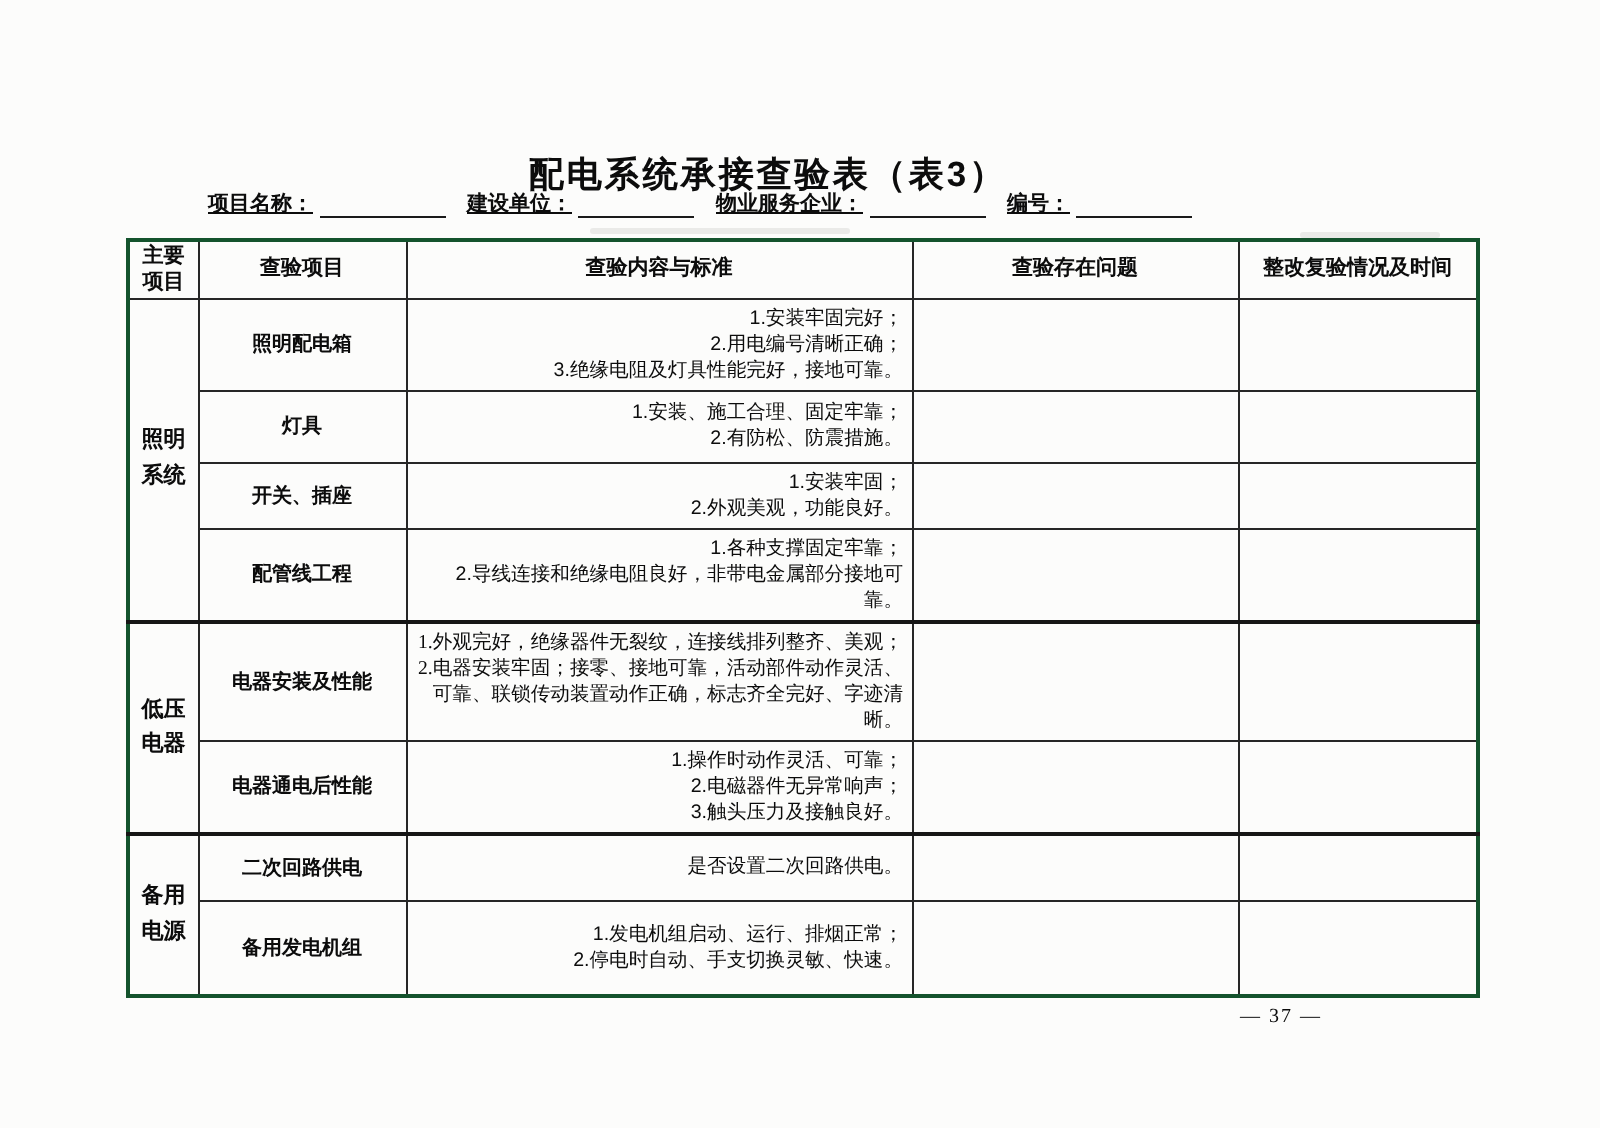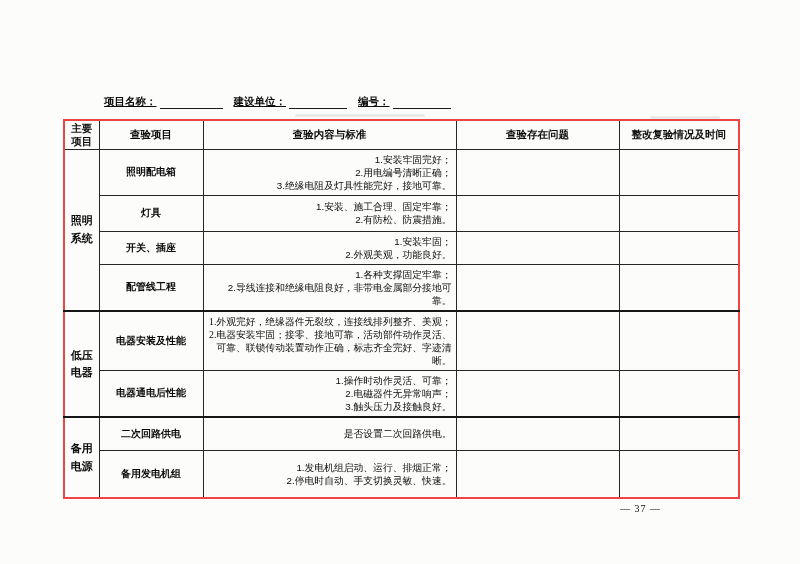--- a/index.html
+++ b/index.html
@@ -47,21 +47,21 @@
   table.check-table {
     position: absolute;
     top: 119px; left: 63px;
     width: 675px;
     border-collapse: collapse;
     table-layout: fixed;
   }
   table.check-table, table.check-table td, table.check-table th {
     border: 1px solid #262626;
   }
-  table.check-table { border: 2px solid #ef4444; }
+  table.check-table { border: 2px solid #14532d; }
   th {
     font-size: 10.5px;
     font-weight: bold;
     text-align: center;
     vertical-align: middle;
     white-space: pre-line;
     line-height: 1.25;
     padding: 0;
     color: #0c0c0c;
   }
@@ -115,28 +115,33 @@
     background: #9a9a96;
     opacity: 0.18;
     border-radius: 2px;
   }
 </style>
 </head>
 <body>
 
 <div class="page">
 
+  <h1 class="doc-title">配电系统承接查验表（表3）</h1>
 
   <div class="form-line">
     <span class="form-field">
       <span>项目名称：</span>
       <span class="blank w1"></span>
     </span>
     <span class="form-field">
       <span>建设单位：</span>
+      <span class="blank w2"></span>
+    </span>
+    <span class="form-field">
+      <span>物业服务企业：</span>
       <span class="blank w2"></span>
     </span>
     <span class="form-field">
       <span>编号：</span>
       <span class="blank w2"></span>
     </span>
   </div>
 
   <table class="check-table">
     <colgroup>

